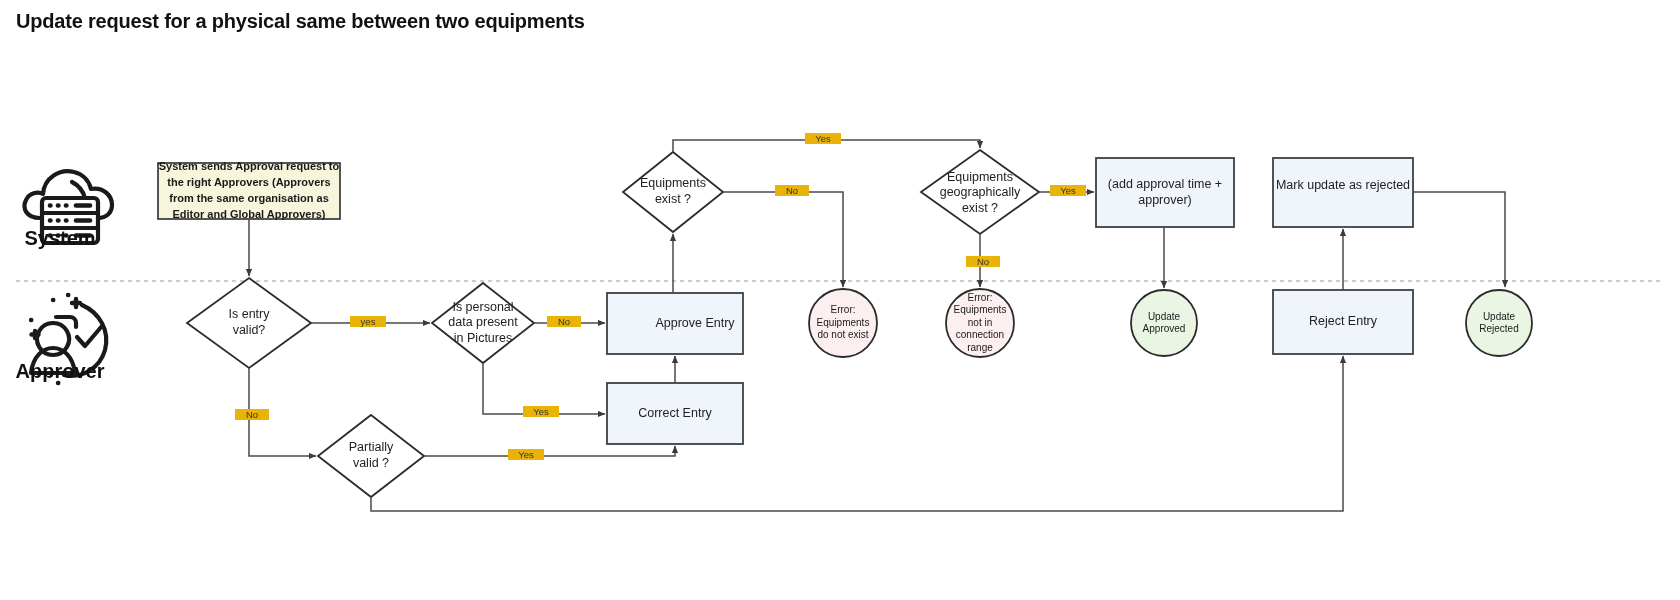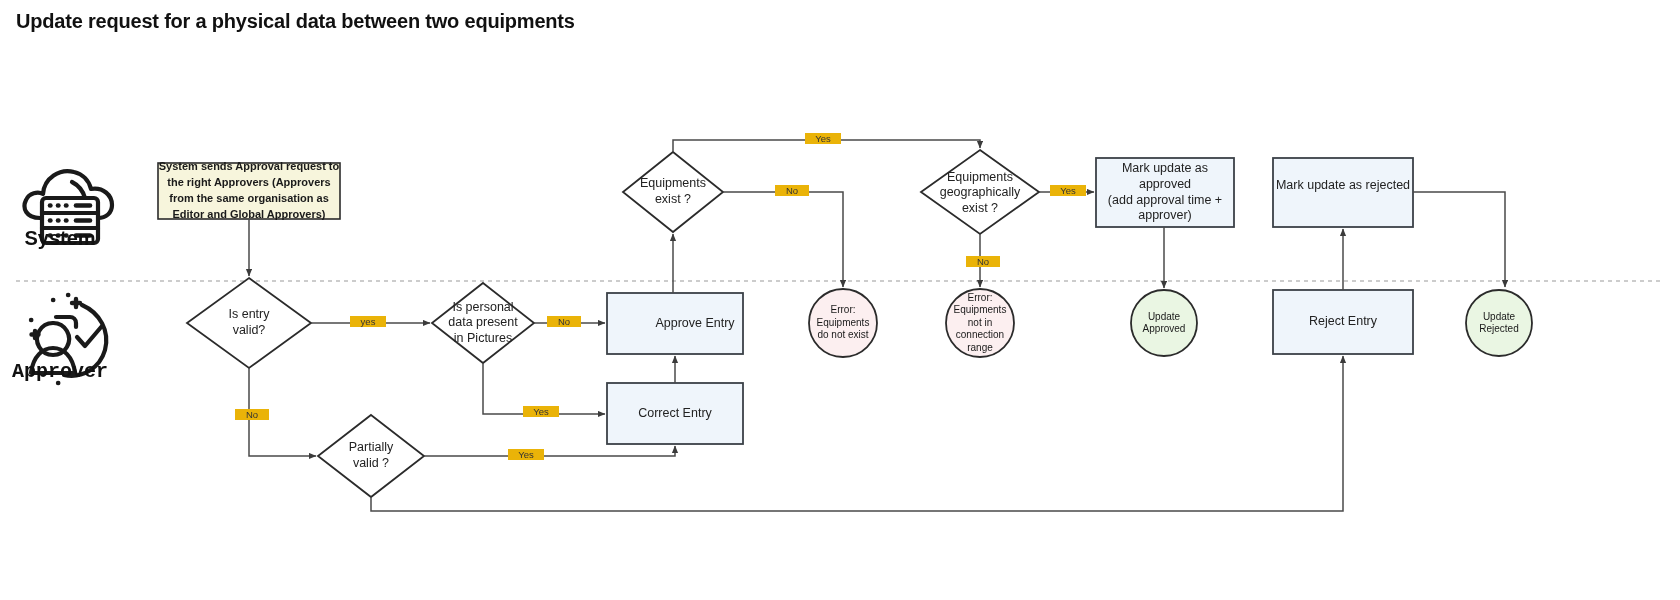--- a/index.html
+++ b/index.html
@@ -27,21 +27,21 @@
   .t-note{font-size:11px;font-weight:bold;color:#1a1a1a;line-height:1.45;}
   .t-end{font-size:10px;font-weight:normal;color:#1a1a1a;line-height:1.25;}
   .edge-label{
     position:absolute;font-size:9.5px;color:#333;background:#eab308;
     padding:0 3px;text-align:center;pointer-events:none;
   }
 </style>
 </head>
 <body>
 
-<div id="page-title">Update request for a physical data between two equipments</div>
+<div id="page-title">Update request for a physical same between two equipments</div>
 
 <svg id="canvas" viewBox="0 0 1680 600" xmlns="http://www.w3.org/2000/svg">
   <defs>
     <marker id="arrow" markerWidth="9" markerHeight="9" refX="7.2" refY="3.2" orient="auto" markerUnits="userSpaceOnUse">
       <path d="M0,0 L7.6,3.2 L0,6.4 z" fill="#3b3b3b"></path>
     </marker>
   </defs>
 
   <line x1="16" y1="281" x2="1664" y2="281" stroke="#9a9a9a" stroke-width="1.2" stroke-dasharray="4 4"></line>
 
@@ -121,21 +121,21 @@
     <path d="M723,192 L843,192 L843,287" marker-end="url(#arrow)"></path>
     <path d="M1039,192 L1094,192" marker-end="url(#arrow)"></path>
     <path d="M980,234 L980,287" marker-end="url(#arrow)"></path>
     <path d="M1164,227 L1164,288" marker-end="url(#arrow)"></path>
     <path d="M1343,290 L1343,229" marker-end="url(#arrow)"></path>
     <path d="M1413,192 L1505,192 L1505,287" marker-end="url(#arrow)"></path>
   </g>
 </svg>
 
 <div class="lane-label" style="left:0px;top:227px;">System</div>
-<div class="lane-label" style="left:0px;top:360px;font-family:Liberation Mono, monospace;">Approver</div>
+<div class="lane-label" style="left:0px;top:360px;">Approver</div>
 
 <div class="node-text t-note" style="left:158px;top:163px;width:182px;height:56px;">
   <div>
     <div>System sends Approval request to</div>
     <div>the right Approvers (Approvers</div>
     <div>from the same organisation as</div>
     <div>Editor and Global Approvers)</div>
   </div>
 </div>
 
@@ -193,21 +193,20 @@
     <div>Error:</div>
     <div>Equipments</div>
     <div>not in</div>
     <div>connection</div>
     <div>range</div>
   </div>
 </div>
 
 <div class="node-text t-process" style="left:1096px;top:158px;width:138px;height:69px;">
   <div>
-    <div>Mark update as approved</div>
     <div>(add approval time +</div>
     <div>approver)</div>
   </div>
 </div>
 
 <div class="node-text t-end" style="left:1130px;top:301px;width:68px;height:44px;">
   <div>
     <div>Update</div>
     <div>Approved</div>
   </div>

